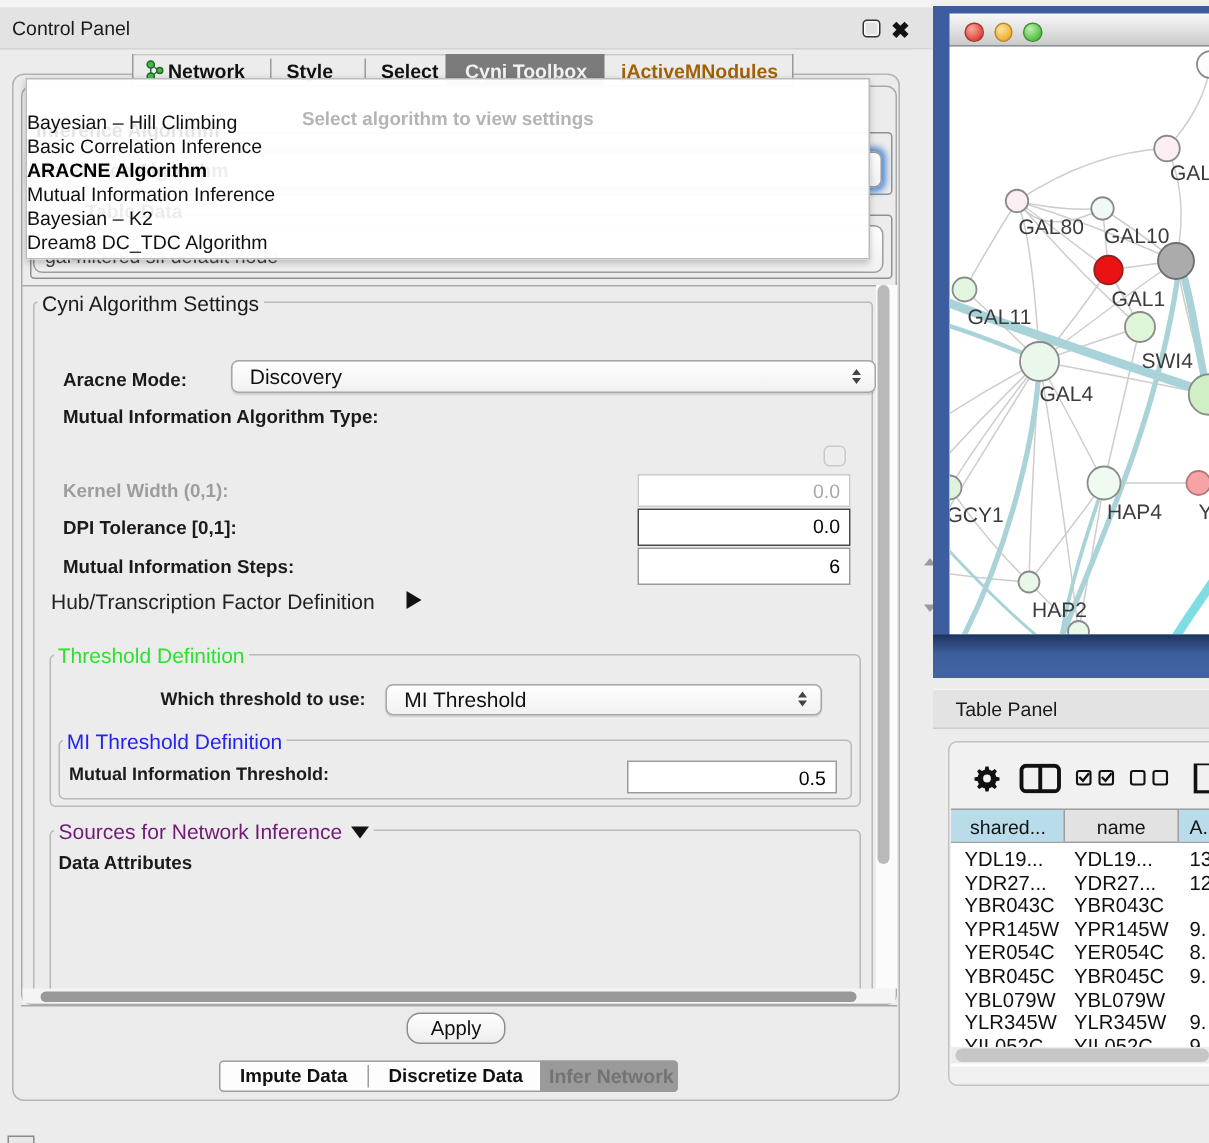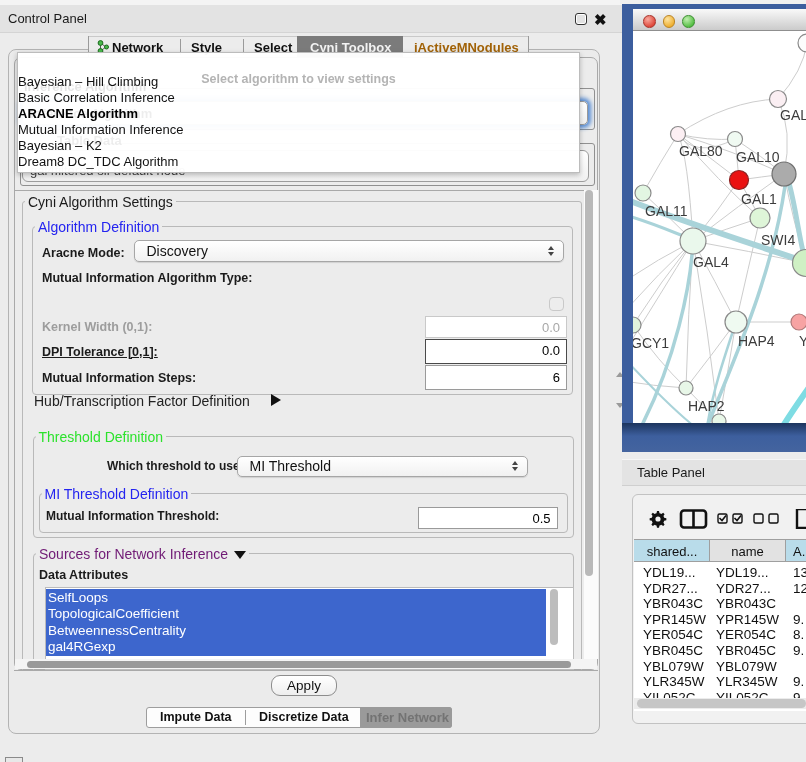--- a/index.html
+++ b/index.html
@@ -7,21 +7,21 @@
   font-family:"Liberation Sans", sans-serif; }
 .abs { position:absolute; }
 #stage { position:relative; width:806px; height:542px; }
 .fs { position:absolute; border:1px solid #b9b9b9; border-radius:4px; }
 .fs .lg { position:absolute; top:-8px; left:2px; background:#ececec; padding:0 3px;
   font-size:14px; line-height:16px; }
 .lbl { position:absolute; font-size:12.5px; font-weight:bold; color:#1b1b1b; }
 .combo { position:absolute; background:linear-gradient(#ffffff,#f1f1f1);
   border:1px solid #a6a6a6; border-radius:5px; font-size:14px; color:#111;
   display:flex; align-items:center; padding-left:12px;
-  box-shadow:0 1px 1px rgba(0,0,0,0.12); }
+  box-shadow:0 1px 1px rgba(0,0,0,0.12);margin-left:20px; }
 .carets { position:absolute; right:8px; top:50%; margin-top:-6px; width:7px; height:12px; }
 .carets:before { content:""; position:absolute; top:1px; left:0;
   border-left:3.5px solid transparent; border-right:3.5px solid transparent;
   border-bottom:4px solid #444; }
 .carets:after { content:""; position:absolute; bottom:1px; left:0;
   border-left:3.5px solid transparent; border-right:3.5px solid transparent;
   border-top:4px solid #444; }
 .tin { position:absolute; background:#fff; border:1px solid #9a9a9a;
   font-size:13px; text-align:right; padding:0 8px; display:block; line-height:24px; }
 </style>
@@ -69,30 +69,27 @@
 <div class="abs" style="left:20px; top:142.5px; width:574.5px; height:43.5px; border:1px solid #909090; border-radius:3px;"></div>
 <div class="abs" style="left:22px; top:150px; width:567px; height:32px; background:linear-gradient(#fff,#f0f0f0); border:1px solid #9c9c9c; border-radius:6px;"></div>
 <div class="abs" style="left:30px; top:163px; font-size:13px; color:#444;">gal4filtered sif default node</div>
 
 <div class="abs" style="left:13px; top:186px; width:584px; height:484px; overflow:hidden;">
 
   <div class="fs" style="left:9px; top:14.5px; width:560px; height:600px; border-radius:3px;">
     <div class="lg" style="color:#1b1b1b;">Cyni Algorithm Settings</div>
   </div>
 
-  <div class="fs" style="left:19px; top:40px; width:541px; height:168.5px;">
-    <div class="lg" style="color:#2424f0;">Algorithm Definition</div>
-  </div>
   <div class="lbl" style="left:29px; top:60px;">Aracne Mode:</div>
   <div class="combo" style="left:120.5px; top:54px; width:430px; height:22px;">Discovery<span class="carets"></span></div>
   <div class="lbl" style="left:29px; top:85px;">Mutual Information Algorithm Type:</div>
   <div class="abs" style="left:536px; top:111px; width:15px; height:14px; background:#ededed; border:1px solid #c9c9c9; border-radius:4px;"></div>
   <div class="lbl" style="left:29px; top:134px; color:#9d9d9d;">Kernel Width (0,1):</div>
   <span class="tin" style="left:412px; top:129.5px; width:142px; height:22.5px; color:#a8a8a8; border-color:#c9c9c9; line-height:21px; padding:0 6px;">0.0</span>
-  <div class="lbl" style="left:29px; top:158.5px;text-decoration:underline;">DPI Tolerance [0,1]:</div>
+  <div class="lbl" style="left:29px; top:158.5px;">DPI Tolerance [0,1]:</div>
   <span class="tin" style="left:412px; top:153px; width:142px; height:24.5px; border:1.5px solid #4a4a4a; line-height:22px; padding:0 6px;">0.0</span>
   <div class="lbl" style="left:29px; top:184.5px;">Mutual Information Steps:</div>
   <span class="tin" style="left:412px; top:178.5px; width:142px; height:25px; line-height:24px; padding:0 6px;">6</span>
 
   <div class="abs" style="left:21px; top:206.5px; font-size:14px; color:#222;">Hub/Transcription Factor Definition</div>
   <div class="abs" style="left:258px; top:207.5px; width:0; height:0; border-top:6.5px solid transparent; border-bottom:6.5px solid transparent; border-left:10px solid #111;"></div>
 
   <div class="fs" style="left:19.5px; top:249.5px; width:541px; height:102px;">
     <div class="lg" style="color:#2ce22c;">Threshold Definition</div>
   </div>
@@ -101,28 +98,20 @@
   <div class="fs" style="left:25.5px; top:306.5px; width:529.5px; height:40.5px;">
     <div class="lg" style="color:#2424f0;">MI Threshold Definition</div>
   </div>
   <div class="lbl" style="left:33px; top:322.5px; font-size:12px;">Mutual Information Threshold:</div>
   <span class="tin" style="left:404.5px; top:320.5px; width:140px; height:22px; line-height:21px; padding:0 6px;">0.5</span>
 
   <div class="fs" style="left:20px; top:367px; width:541px; height:250px;">
     <div class="lg" style="color:#701a75;">Sources for Network Inference <span style="display:inline-block; width:0; height:0; border-left:6.5px solid transparent; border-right:6.5px solid transparent; border-top:8px solid #111; vertical-align:middle; margin-left:2px;"></span></div>
   </div>
   <div class="lbl" style="left:26px; top:382px; font-size:12.5px;">Data Attributes</div>
-  <div class="abs" style="left:31.5px; top:400.5px; width:529px; height:83px; background:#fff; border:1px solid #bbb;">
-    <div class="abs" style="left:0.5px; top:1px; width:500px; height:67.5px; background:#3d66cd;"></div>
-    <div class="abs" style="left:2.5px; top:2px; font-size:13.5px; color:#fff;">SelfLoops</div>
-    <div class="abs" style="left:2.5px; top:18.5px; font-size:13.5px; color:#fff;">TopologicalCoefficient</div>
-    <div class="abs" style="left:2.5px; top:35px; font-size:13.5px; color:#fff;">BetweennessCentrality</div>
-    <div class="abs" style="left:2.5px; top:51.5px; font-size:13.5px; color:#fff;">gal4RGexp</div>
-    <div class="abs" style="left:504.5px; top:1.5px; width:8px; height:56px; background:#bdbdbd; border-radius:4px;"></div>
-  </div>
 </div>
 
 <div class="abs" style="left:15px; top:659px; width:582px; height:10px; background:#f4f4f4;"></div>
 <div class="abs" style="left:27px; top:660.5px; width:544px; height:7px; background:#999; border-radius:3.5px;"></div>
 <div class="abs" style="left:14px; top:669.5px; width:584px; height:1px; background:#a9a9a9;"></div>
 
 <div class="abs" style="left:583.5px; top:190px; width:14px; height:469px; background:#fbfbfb;"></div>
 <div class="abs" style="left:585px; top:190px; width:7.5px; height:386px; background:#b9b9b9; border-radius:4px;"></div>
 
 <div class="abs" style="left:271px; top:675px; width:66px; height:21px; background:linear-gradient(#ffffff,#eeeeee); border:1px solid #8d8d8d; border-radius:9px; font-size:13.5px; color:#111; text-align:center; line-height:19px;">Apply</div>

